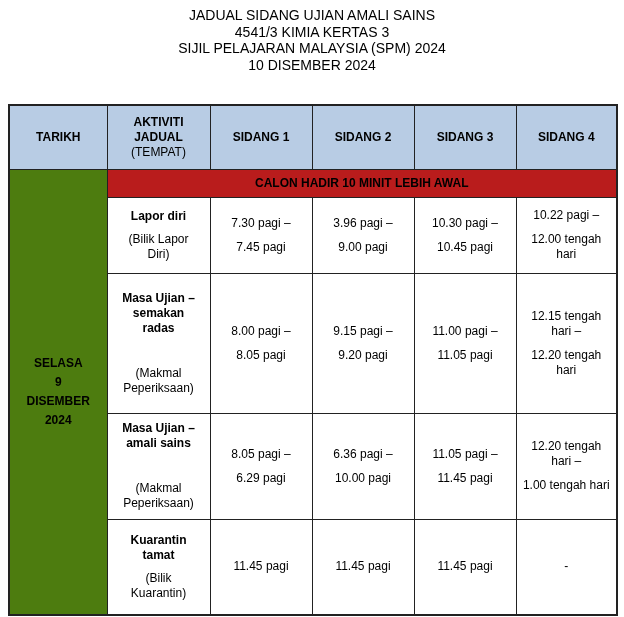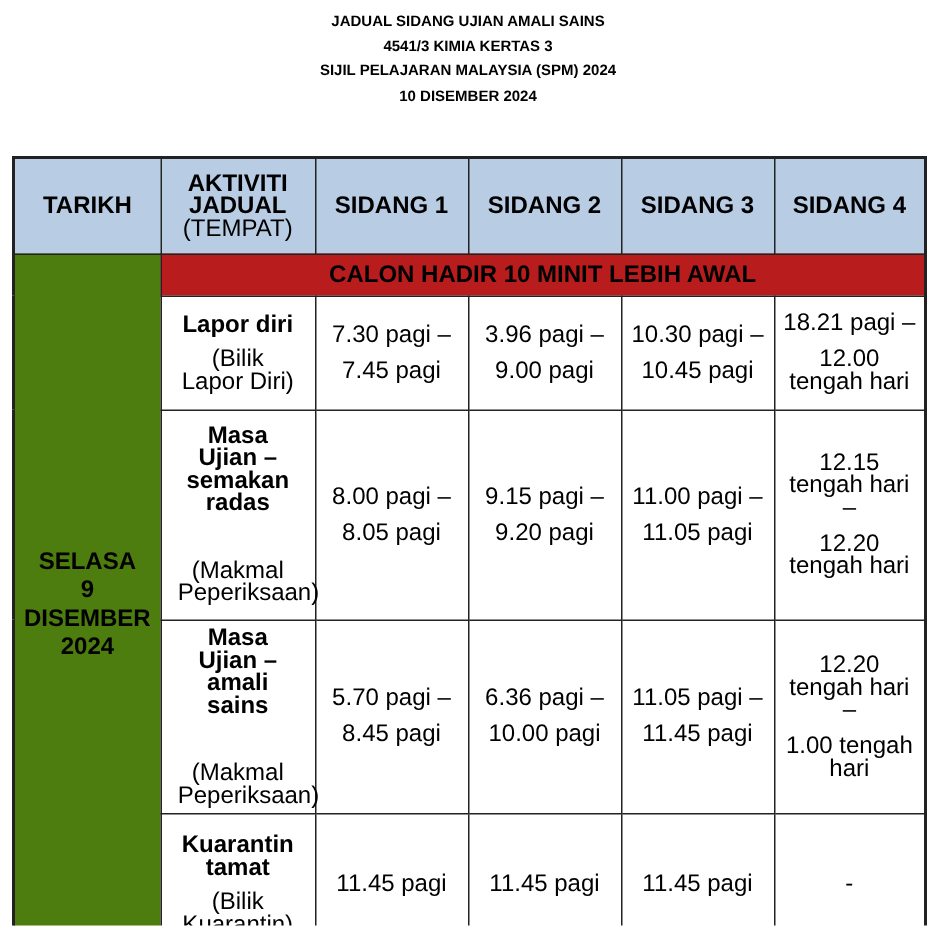--- a/index.html
+++ b/index.html
@@ -7,38 +7,38 @@
   body {
     width: 624px;
     height: 617px;
     font-family: "Liberation Sans", "DejaVu Sans", sans-serif;
     color: #000000;
   }
   .page { width: 624px; height: 617px; padding: 5px 8px 0 8px; }
 
   .doc-title {
     text-align: center;
-    font-weight: bold;
-    font-size: 10px;
+    font-weight: normal;
+    font-size: 14px;
     line-height: 16.5px;
     margin-top: 2px;
     margin-bottom: 31px;
   }
 
   table.schedule {
     width: 608px;
     border-collapse: collapse;
     table-layout: fixed;
     border: 2px solid #222222;
   }
   .schedule th, .schedule td {
     border: 1.5px solid #222222;
     text-align: center;
     vertical-align: middle;
-    font-size: 16px;
+    font-size: 12px;
     line-height: 15px;
     padding: 2px;
   }
   .schedule th { font-weight: bold; background: #b8cce4; }
   .schedule th .normal { font-weight: normal; }
 
   tr.head-row th { height: 64px; }
   tr.notice-row td.notice { height: 28px; }
   tr.r1 td { height: 76px; }
   tr.r2 td { height: 140px; }
@@ -116,21 +116,21 @@
       </td>
       <td class="time-cell">
         <div class="t-line">3.96 pagi –</div>
         <div class="t-line">9.00 pagi</div>
       </td>
       <td class="time-cell">
         <div class="t-line">10.30 pagi –</div>
         <div class="t-line">10.45 pagi</div>
       </td>
       <td class="time-cell">
-        <div class="t-line">18.21 pagi –</div>
+        <div class="t-line">10.22 pagi –</div>
         <div class="t-line">12.00 tengah hari</div>
       </td>
     </tr>
 
     <tr class="r2 gap-lg">
       <td class="activity-cell">
         <div class="act-name">Masa Ujian – semakan radas</div>
         <div class="act-place">(Makmal Peperiksaan)</div>
       </td>
       <td class="time-cell">
@@ -150,22 +150,22 @@
         <div class="t-line">12.20 tengah hari</div>
       </td>
     </tr>
 
     <tr class="r3 gap-lg">
       <td class="activity-cell">
         <div class="act-name">Masa Ujian – amali sains</div>
         <div class="act-place">(Makmal Peperiksaan)</div>
       </td>
       <td class="time-cell">
-        <div class="t-line">5.70 pagi –</div>
-        <div class="t-line">8.45 pagi</div>
+        <div class="t-line">8.05 pagi –</div>
+        <div class="t-line">6.29 pagi</div>
       </td>
       <td class="time-cell">
         <div class="t-line">6.36 pagi –</div>
         <div class="t-line">10.00 pagi</div>
       </td>
       <td class="time-cell">
         <div class="t-line">11.05 pagi –</div>
         <div class="t-line">11.45 pagi</div>
       </td>
       <td class="time-cell">

